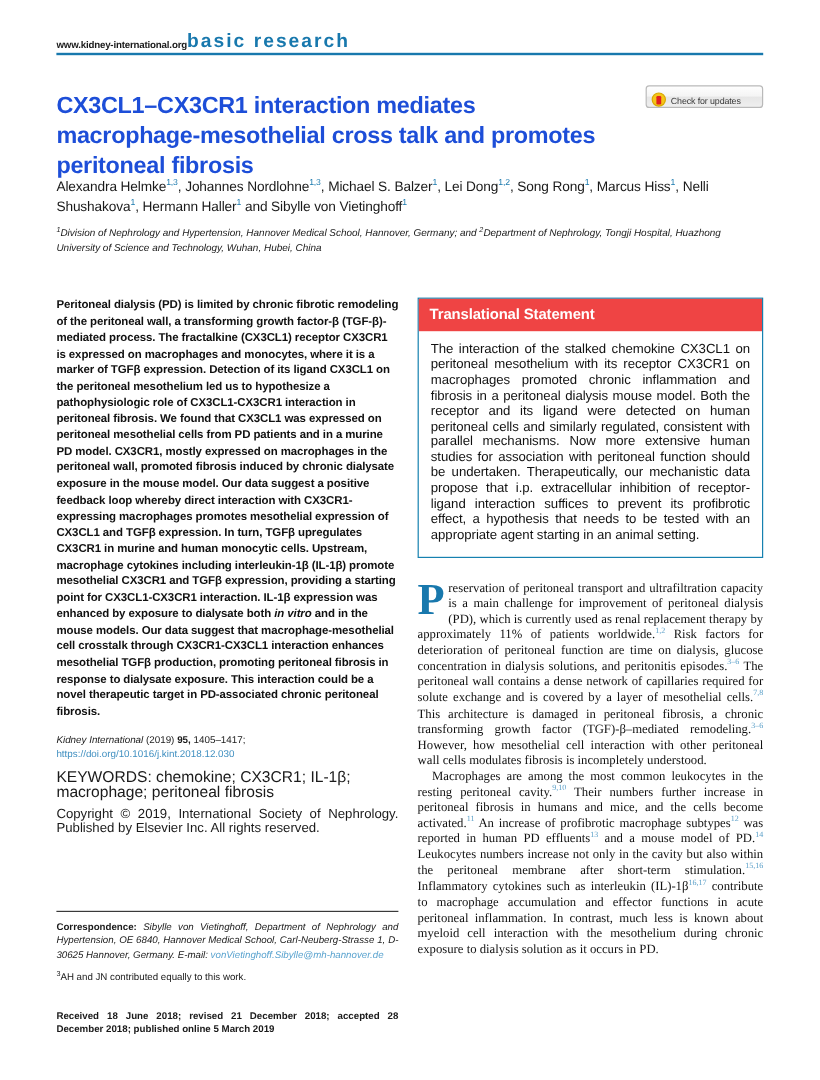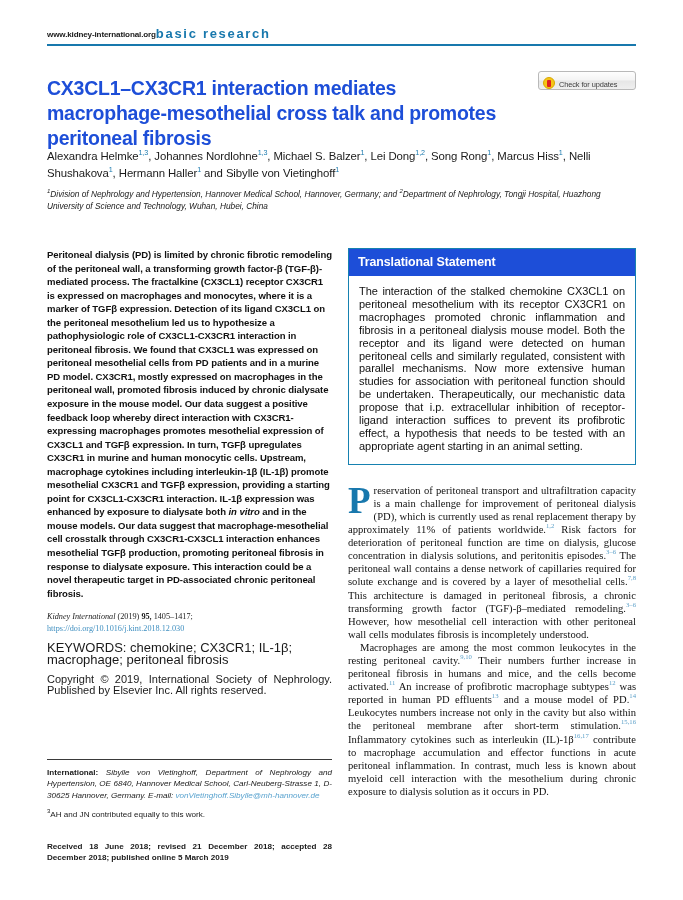--- a/index.html
+++ b/index.html
@@ -34,21 +34,21 @@
   }
   .runhead-url {
     font-size: 8.1px;
     font-weight: bold;
     color: #1a1a1a;
     letter-spacing: -0.15px;
     line-height: 1;
     padding-bottom: 2px;
   }
   .runhead-section {
-    font-size: 13px;
+    font-size: 16px;
     font-weight: bold;
     color: #1878ad;
     letter-spacing: 1.7px;
     line-height: 1;
     padding-bottom: 1px;
   }
   .runhead-rule {
     position: absolute;
     left: 47px; top: 44px;
     width: 589px;
@@ -162,21 +162,20 @@
     letter-spacing: -0.08px;
   }
   .abstract em { font-style: italic; }
 
   
   .citation {
     margin-top: 11px;
     font-size: 8.2px;
     line-height: 11.6px;
     color: #1a1a1a;
-    font-family: Liberation Serif, serif;
   }
   .citation .jname { font-style: italic; }
   .citation .vol { font-weight: bold; }
   .citation .doi { color: #3f8fc0; }
 
   .keywords {
     margin-top: 8px;
     font-size: 13px;
     line-height: 11.6px;
     color: #1a1a1a;
@@ -222,21 +221,21 @@
     text-align: justify;
   }
 
   
   .ts-box {
     border: 1.7px solid #1681b0;
     background: #fff;
     box-sizing: border-box;
   }
   .ts-head {
-    background: #1d4ed8;
+    background: #ef4444;
     color: #fff;
     font-size: 12.4px;
     font-weight: bold;
     padding: 6px 9px 7px 9px;
     letter-spacing: -0.1px;
   }
   .ts-body {
     padding: 9px 10px 11px 10px;
     font-size: 11px;
     line-height: 12.9px;
@@ -329,21 +328,21 @@
       <span>1405–1417;</span>
       <span class="doi">https://doi.org/10.1016/j.kint.2018.12.030</span>
     </div>
 
     <div class="keywords">KEYWORDS: chemokine; CX3CR1; IL-1β; macrophage; peritoneal fibrosis</div>
     <div class="copyright">Copyright © 2019, International Society of Nephrology. Published by Elsevier Inc. All rights reserved.</div>
   </div>
 
   <div class="footnotes">
     <div class="corr">
-      <b>International:</b><span> Sibylle von Vietinghoff, Department of Nephrology and Hypertension, OE 6840, Hannover Medical School, Carl-Neuberg-Strasse 1, D-30625 Hannover, Germany. E-mail: </span><span class="mail">vonVietinghoff.Sibylle@mh-hannover.de</span>
+      <b>Correspondence:</b><span> Sibylle von Vietinghoff, Department of Nephrology and Hypertension, OE 6840, Hannover Medical School, Carl-Neuberg-Strasse 1, D-30625 Hannover, Germany. E-mail: </span><span class="mail">vonVietinghoff.Sibylle@mh-hannover.de</span>
     </div>
     <div class="equal">
       <sup>3</sup><span>AH and JN contributed equally to this work.</span>
     </div>
     <div class="dates">Received 18 June 2018; revised 21 December 2018; accepted 28 December 2018; published online 5 March 2019</div>
   </div>
 
   <div class="col-right">
     <div class="ts-box">
       <div class="ts-head">Translational Statement</div>

